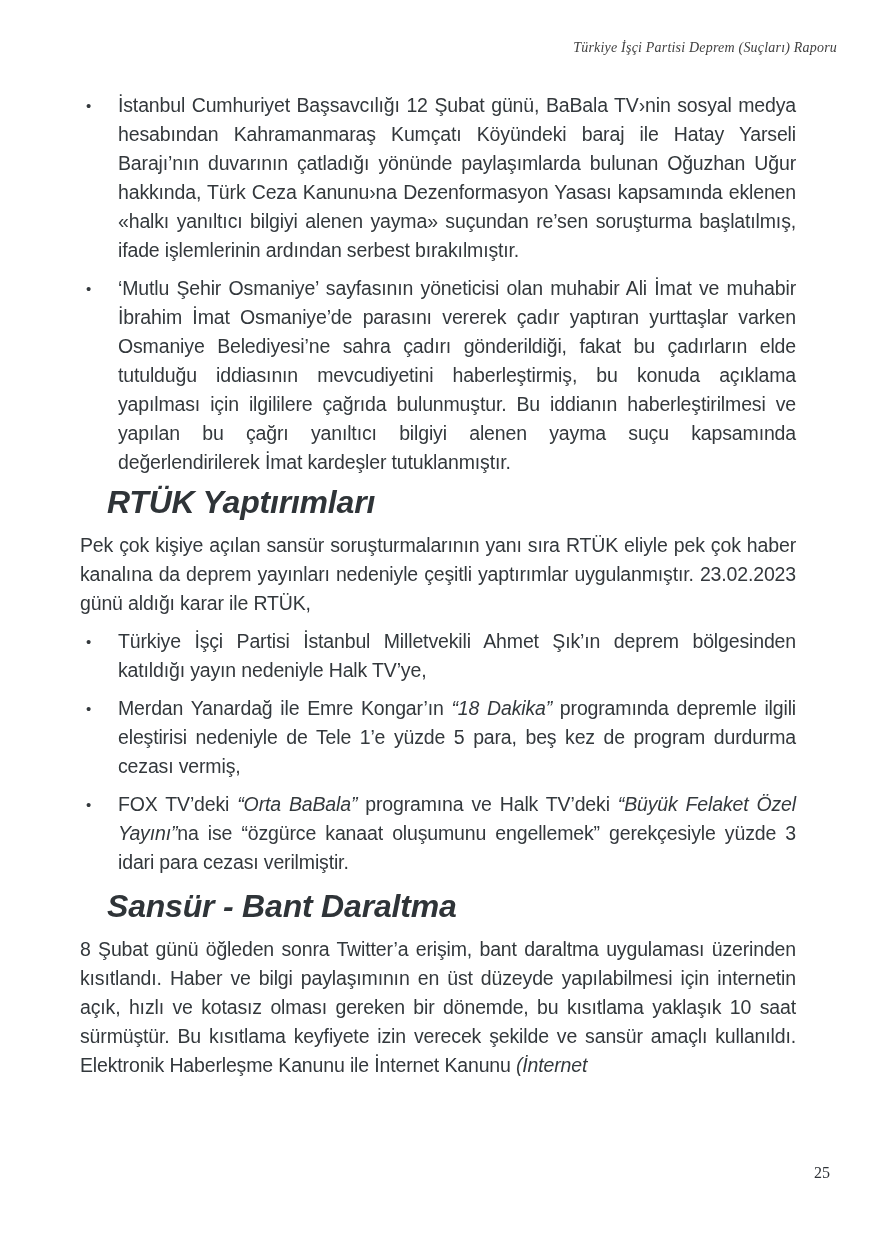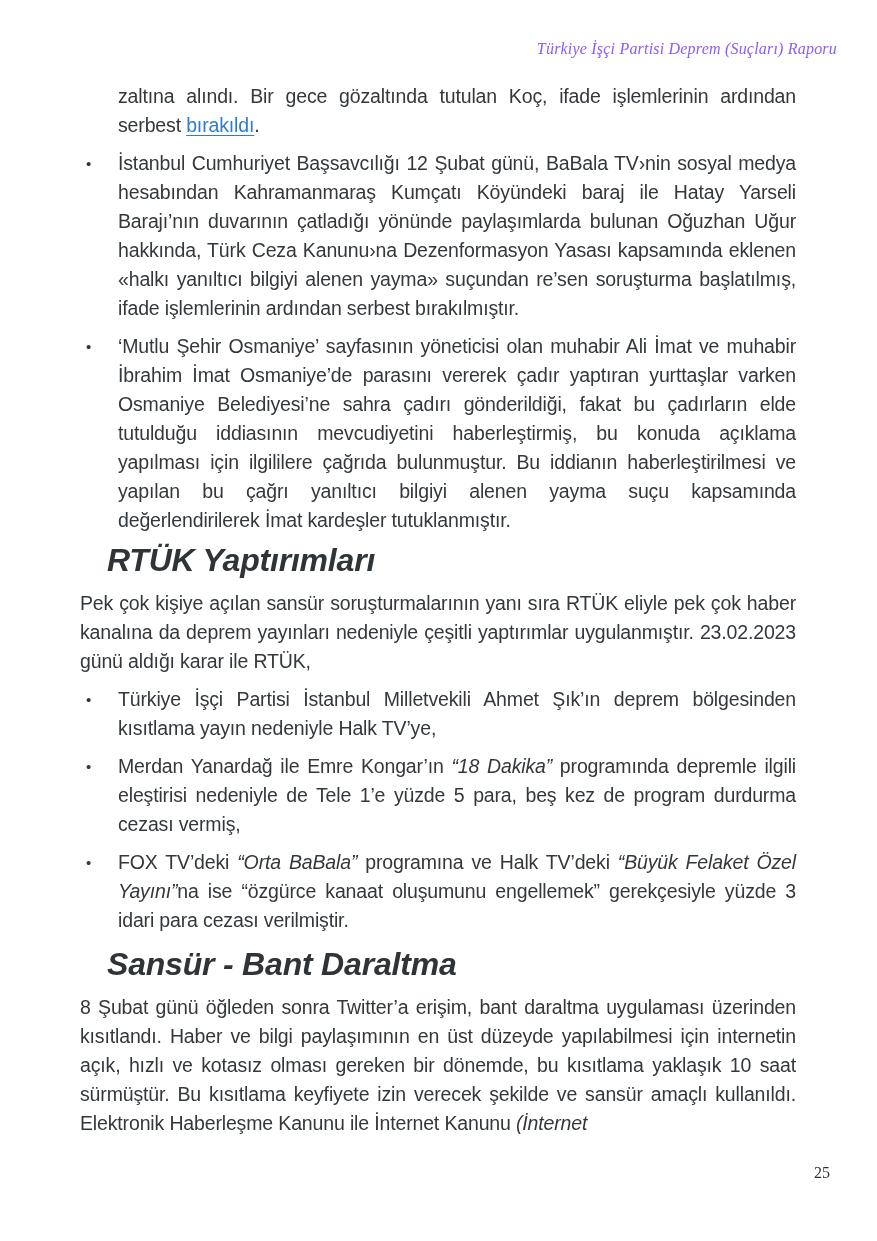--- a/index.html
+++ b/index.html
@@ -11,22 +11,22 @@
     font-family: "Liberation Sans", sans-serif;
     color: #33383c;
     overflow: hidden;
   }
   .running-header {
     position: absolute;
     top: 40px;
     right: 40px;
     font-family: "Liberation Serif", serif;
     font-style: italic;
-    font-size: 16px;
-    color: #8b5cf6;
+    font-size: 14px;
+    color: #404040;
     letter-spacing: 0.2px;
   }
   .content {
     position: absolute;
     left: 80px;
     top: 82px;
     width: 716px;
   }
   .para {
     margin: 0;
@@ -78,41 +78,40 @@
     color: #2f3337;
   }
 </style>
 </head>
 <body>
 
 <div class="running-header">Türkiye İşçi Partisi Deprem (Suçları) Raporu</div>
 
 <main class="content">
 
-  <p class="para cont"><span>zaltına alındı. Bir gece gözaltında tutulan Koç, ifade işlemlerinin ardından serbest </span><a class="link">bırakıldı</a><span>.</span></p>
 
   <div class="bullet-list">
     <div class="bullet-item">
       <span class="bullet-marker">•</span>
       <p class="para"><span>İstanbul Cumhuriyet Başsavcılığı 12 Şubat günü, BaBala TV›nin sosyal medya hesabından Kahramanmaraş Kumçatı Köyündeki baraj ile Hatay Yarseli Barajı’nın duvarının çatladığı yönünde paylaşımlarda bulunan Oğuzhan Uğur hakkında, Türk Ceza Kanunu›na Dezenformasyon Yasası kapsamında eklenen «halkı yanıltıcı bilgiyi alenen yayma» suçundan re’sen soruşturma başlatılmış, ifade işlemlerinin ardından serbest bırakılmıştır.</span></p>
     </div>
     <div class="bullet-item">
       <span class="bullet-marker">•</span>
       <p class="para"><span>‘Mutlu Şehir Osmaniye’ sayfasının yöneticisi olan muhabir Ali İmat ve muhabir İbrahim İmat Osmaniye’de parasını vererek çadır yaptıran yurttaşlar varken Osmaniye Belediyesi’ne sahra çadırı gönderildiği, fakat bu çadırların elde tutulduğu iddiasının mevcudiyetini haberleştirmiş, bu konuda açıklama yapılması için ilgililere çağrıda bulunmuştur. Bu iddianın haberleştirilmesi ve yapılan bu çağrı yanıltıcı bilgiyi alenen yayma suçu kapsamında değerlendirilerek İmat kardeşler tutuklanmıştır.</span></p>
     </div>
   </div>
 
   <h2 class="section-heading first">RTÜK Yaptırımları</h2>
 
   <p class="para"><span>Pek çok kişiye açılan sansür soruşturmalarının yanı sıra RTÜK eliyle pek çok haber kanalına da deprem yayınları nedeniyle çeşitli yaptırımlar uygulanmıştır. 23.02.2023 günü aldığı karar ile RTÜK,</span></p>
 
   <div class="bullet-list">
     <div class="bullet-item">
       <span class="bullet-marker">•</span>
-      <p class="para"><span>Türkiye İşçi Partisi İstanbul Milletvekili Ahmet Şık’ın deprem bölgesinden kısıtlama yayın nedeniyle Halk TV’ye,</span></p>
+      <p class="para"><span>Türkiye İşçi Partisi İstanbul Milletvekili Ahmet Şık’ın deprem bölgesinden katıldığı yayın nedeniyle Halk TV’ye,</span></p>
     </div>
     <div class="bullet-item">
       <span class="bullet-marker">•</span>
       <p class="para"><span>Merdan Yanardağ ile Emre Kongar’ın </span><span class="italic">“18 Dakika”</span><span> programında depremle ilgili eleştirisi nedeniyle de Tele 1’e yüzde 5 para, beş kez de program durdurma cezası vermiş,</span></p>
     </div>
     <div class="bullet-item">
       <span class="bullet-marker">•</span>
       <p class="para"><span>FOX TV’deki </span><span class="italic">“Orta BaBala”</span><span> programına ve Halk TV’deki </span><span class="italic">“Büyük Felaket Özel Yayını”</span><span>na ise “özgürce kanaat oluşumunu engellemek” gerekçesiyle yüzde 3 idari para cezası verilmiştir.</span></p>
     </div>
   </div>

